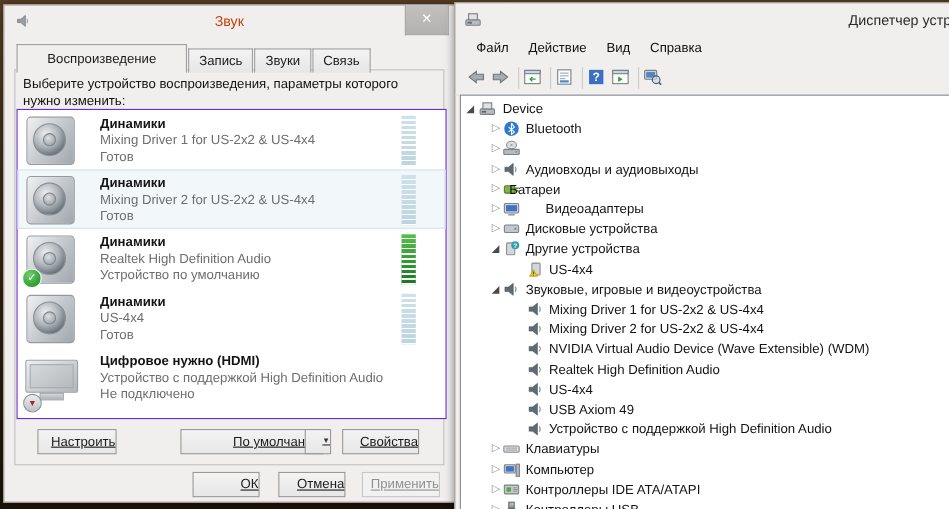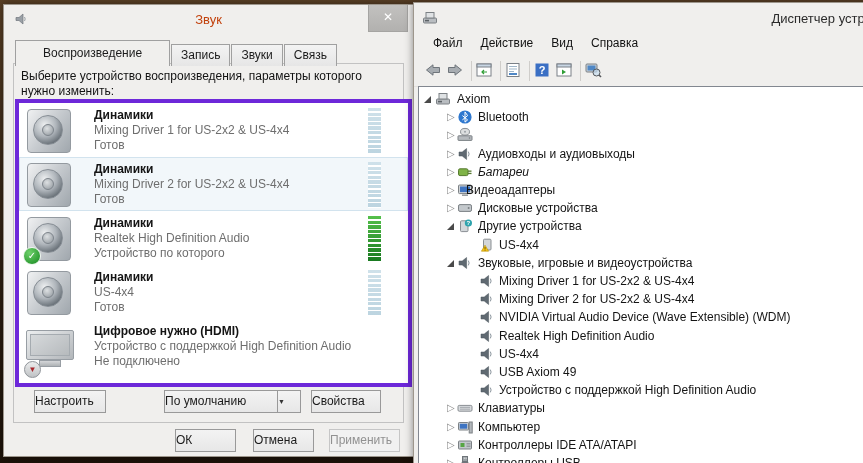--- a/index.html
+++ b/index.html
@@ -15,21 +15,21 @@
   .tbar .ticon{position:absolute;left:9px;top:6px;width:16px;height:16px;}
   .tbar .ttl{position:absolute;left:0;right:0;top:7px;text-align:center;font-size:13px;color:#c2410c;}
   #sound .close{position:absolute;right:5px;top:0;width:38px;height:26px;background:linear-gradient(#c2c1bf,#b2b1af);
       border:1px solid #a5a4a2;border-top:none;color:#fff;font-size:12px;text-align:center;line-height:25px;cursor:default;}
   .tabs{position:absolute;left:11px;top:35px;height:24px;z-index:3;white-space:nowrap;}
   .tab{display:inline-block;vertical-align:bottom;padding:3px 9px 4px;margin-right:1px;background:linear-gradient(#f3f3f3,#e6e6e6);
       border:1px solid #a0a0a0;border-bottom:none;font-size:12px;position:relative;top:0;}
   .tab.active{background:#f0efed;padding:5px 27px 6px;z-index:4;}
   .page{position:absolute;left:9px;top:58px;width:389px;height:358px;border:1px solid #c2c2c2;background:#f0efed;}
   .desc{position:absolute;left:17px;top:64px;width:376px;line-height:15px;color:#121212;}
-  .devlist{position:absolute;left:11px;top:94px;width:389px;height:280px;background:#fff;border:4px solid #6d28d9;}
+  .devlist{position:absolute;left:11px;top:94px;width:389px;height:280px;background:#fff;border:1px solid #6d28d9;}
   .item{position:relative;height:54px;border:1px solid transparent;box-sizing:border-box;}
   .item.selected{background:#f2f7fa;border-color:#d2e3ee;}
   .dico{position:absolute;left:6px;top:4px;width:46px;height:46px;}
   .itxt{position:absolute;left:74px;top:4px;line-height:15px;}
   .iname{font-weight:bold;color:#141414;}
   .isub{color:#6e6e6e;}
   .meter{position:absolute;right:26px;top:4px;width:13px;height:46px;
     background-image:repeating-linear-gradient(to bottom,transparent 0,transparent 3.3px,#fff 3.3px,#fff 4.6px),
                      linear-gradient(#cfe1ea,#bcd4e0);}
   .meter.active{background-image:repeating-linear-gradient(to bottom,transparent 0,transparent 3.3px,#fff 3.3px,#fff 4.6px),
@@ -46,21 +46,21 @@
        background:linear-gradient(145deg,#d6d9db,#b6babd);border:1px solid #a5abb0;}
   .mon::after{content:"";position:absolute;left:12px;bottom:-8px;width:20px;height:5px;
        background:linear-gradient(#d5d7d9,#aeb2b5);border:1px solid #989ea4;}
   .badge-check{position:absolute;left:-3px;bottom:-3px;width:16px;height:16px;border-radius:50%;
        background:radial-gradient(circle at 35% 30%,#6ed06a,#2f9e35 70%,#1f7f28);border:1px solid #eef7ee;
        color:#fff;font-size:10px;font-weight:bold;line-height:16px;text-align:center;}
   .badge-disc{position:absolute;left:-2px;bottom:-8px;width:15px;height:15px;border-radius:50%;
        background:linear-gradient(#eceded,#bfc2c5);border:1px solid #8f9499;
        color:#a8262b;font-size:8px;line-height:15px;text-align:center;}
   .btn{position:absolute;height:23px;background:linear-gradient(#f3f3f3,#e7e7e7);border:1px solid #999;
-       font-size:12px;text-align:left;line-height:21px;box-sizing:border-box;cursor:default;}
+       font-size:12px;text-align:right;line-height:21px;box-sizing:border-box;cursor:default;text-decoration:underline;}
   .btn.disabled{color:#919191;border-color:#c6c6c6;background:#f1f1f1;}
   .split-arrow{line-height:21px;font-size:7px;color:#333;}
 
   
   #dm{left:413px;top:2px;width:520px;height:468px;}
   #dm .ttl{position:absolute;left:322px;top:8px;font-size:13px;color:#2b2b2b;white-space:nowrap;}
   .menubar{position:absolute;left:0;right:0;top:28px;height:25px;padding-left:10px;box-sizing:border-box;}
   .menuitem{display:inline-block;padding:5px 9px 0;height:20px;font-size:12px;color:#121212;}
   .toolbar{position:absolute;left:0;right:0;top:53px;height:31px;padding:4px 0 0 10px;box-sizing:border-box;
        border-bottom:1px solid #e3e1de;}
@@ -116,21 +116,21 @@
         <div class="meter"></div>
       </div>
       <div class="item" style="height: 54px;">
         <div class="dico">
           <div class="spk"></div>
           <span class="badge-check">✓</span>
         </div>
         <div class="itxt">
           <div class="iname">Динамики</div>
           <div class="isub">Realtek High Definition Audio</div>
-          <div class="isub">Устройство по которого</div>
+          <div class="isub">Устройство по умолчанию</div>
         </div>
         <div class="meter active"></div>
       </div>
       <div class="item" style="height: 54px;">
         <div class="dico">
           <div class="spk"></div>
         </div>
         <div class="itxt">
           <div class="iname">Динамики</div>
           <div class="isub">US-4x4</div>
@@ -201,21 +201,21 @@
   <div class="tree" id="dmTree">
       <div class="trow" style="top: 3px;">
         <span class="texp open" style="left: 5px;"></span>
         <span class="tic" style="left: 16px;">
           <svg width="16" height="16" viewBox="0 0 16 16">
             <rect x="1.5" y="8" width="13" height="5" rx="1" fill="#b9bdc1" stroke="#7c8185"></rect>
             <rect x="4" y="2.5" width="8" height="5.5" fill="#dfe2e4" stroke="#7c8185"></rect>
             <rect x="3" y="9.8" width="4" height="1.6" fill="#5c6266"></rect>
           </svg>
         </span>
-        <span class="tlabel" style="left: 38px;">Axiom</span>
+        <span class="tlabel" style="left: 38px;">Device</span>
       </div>
       <div class="trow" style="top: 21.2px;">
         <span class="texp" style="left: 28px;">▷</span>
         <span class="tic" style="left: 38px;">
           <svg width="16" height="16" viewBox="0 0 16 16">
             <circle cx="8" cy="8" r="6.6" fill="#2f78cf"></circle>
             <path d="M8 2.9v10.2l2.6-2.2-5.2-4.3m0 4.3l5.2-4.3L8 2.9" stroke="#fff" stroke-width="1" fill="none"></path>
           </svg>
         </span>
         <span class="tlabel" style="left: 59px;">Bluetooth</span>
@@ -243,32 +243,32 @@
       </div>
       <div class="trow" style="top: 75.8px;">
         <span class="texp" style="left: 28px;">▷</span>
         <span class="tic" style="left: 38px;">
           <svg width="16" height="16" viewBox="0 0 16 16">
             <rect x="1.5" y="4.8" width="9.5" height="6.8" rx="1.5" fill="#7fb347" stroke="#567a2f"></rect>
             <rect x="11" y="6.5" width="3.5" height="1.3" fill="#567a2f"></rect>
             <rect x="11" y="8.8" width="3.5" height="1.3" fill="#567a2f"></rect>
           </svg>
         </span>
-        <span class="tlabel" style="left: 59px; font-style: italic;">Батареи</span>
+        <span class="tlabel" style="left: 44px;">Батареи</span>
       </div>
       <div class="trow" style="top: 94px;">
         <span class="texp" style="left: 28px;">▷</span>
         <span class="tic" style="left: 38px;">
           <svg width="16" height="16" viewBox="0 0 16 16">
             <rect x="1.5" y="3" width="13" height="8.6" rx="1" fill="#cfd3d6" stroke="#7c8185"></rect>
             <rect x="3" y="4.5" width="10" height="5.6" fill="#3e74c2"></rect>
             <rect x="5" y="12.4" width="6" height="1.6" fill="#9aa0a4"></rect>
           </svg>
         </span>
-        <span class="tlabel" style="left: 47px;">Видеоадаптеры</span>
+        <span class="tlabel" style="left: 77px;">Видеоадаптеры</span>
       </div>
       <div class="trow" style="top: 112.2px;">
         <span class="texp" style="left: 28px;">▷</span>
         <span class="tic" style="left: 38px;">
           <svg width="16" height="16" viewBox="0 0 16 16">
             <rect x="1.5" y="4.6" width="13" height="6.8" rx="1.5" fill="#c3c8cc" stroke="#7c8185"></rect>
             <circle cx="11.6" cy="8" r="1" fill="#7c8185"></circle>
           </svg>
         </span>
         <span class="tlabel" style="left: 59px;">Дисковые устройства</span>

